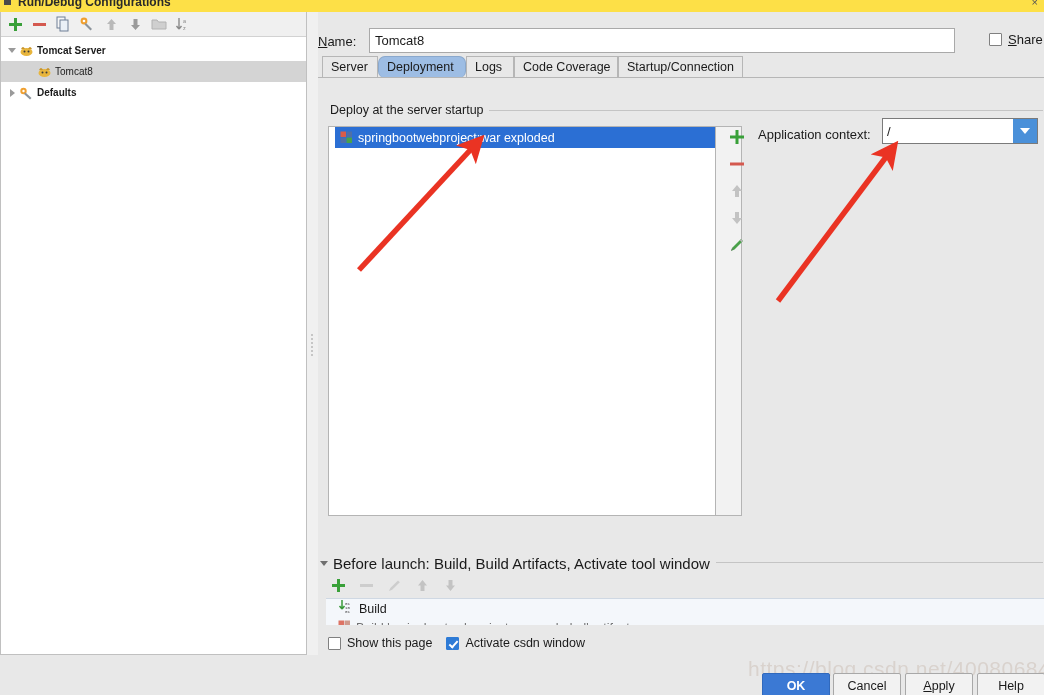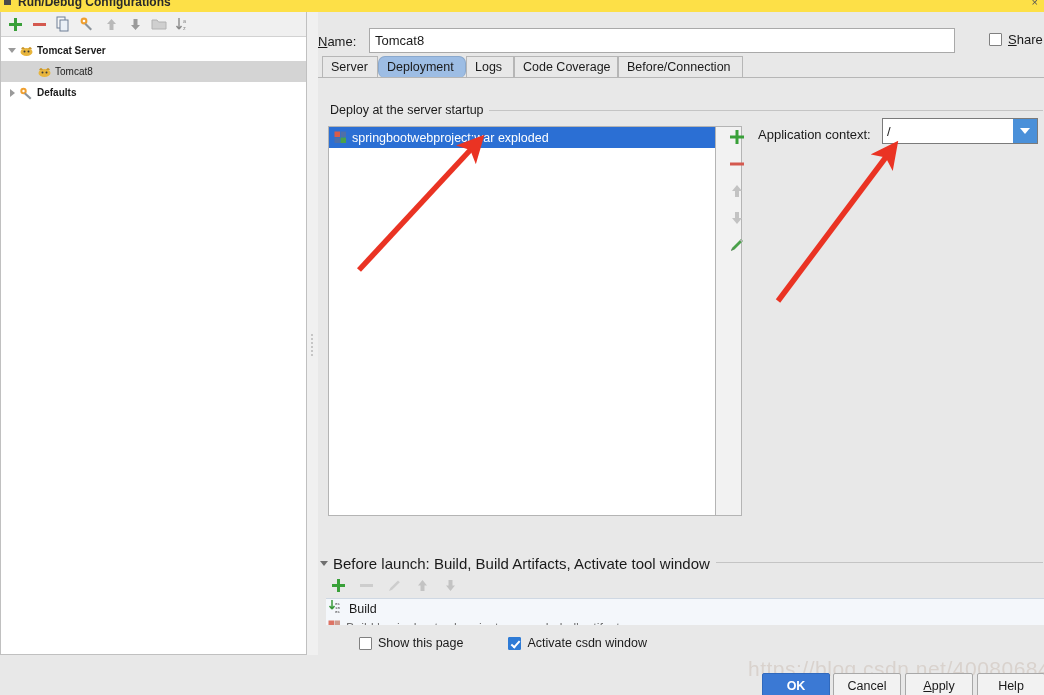--- a/index.html
+++ b/index.html
@@ -152,21 +152,21 @@
     height: 1px; background: #c4c4c4;
   }
 
   .listbox {
     position: absolute; left: 10px; top: 114px; width: 388px; height: 390px;
     background: #ffffff; border: 1px solid #b4b4b4;
     overflow: hidden;
   }
   .listrow {
     height: 21px; display: flex; align-items: center; padding-left: 5px;
-    font-size: 12.5px; white-space: nowrap;
+    font-size: 12.5px; white-space: nowrap; margin-left: 6px;
   }
   .listrow.sel { background: #2b6fd4; color: #ffffff; }
   .listrow .ic { width: 18px; flex: none; display: flex; align-items: center; }
 
   .listscroll {
     position: absolute; left: 398px; top: 114px; width: 26px; height: 390px;
     background: #f2f2f2; border: 1px solid #b4b4b4; border-left: none;
   }
 
   .sidebtns {
@@ -225,29 +225,29 @@
     width: 24px; height: 22px; display: flex; align-items: center;
     justify-content: center;
   }
   .bllist {
     position: absolute; left: 8px; top: 586px; width: 718px; height: 27px;
     background: #f4f7fb; border-top: 1px solid #cfd8e3;
     overflow: hidden;
   }
   .blrow {
     height: 19px; display: flex; align-items: center; gap: 5px;
-    padding-left: 2px; font-size: 12.5px; white-space: nowrap;
+    padding-left: 12px; font-size: 12.5px; white-space: nowrap;
   }
   .blrow.second { color: #5a5a5a; opacity: .85; }
 
   .bottomchecks {
     position: absolute; left: 10px; top: 624px; display: flex;
     align-items: center; gap: 14px;
   }
-  .bcitem { display: flex; align-items: center; gap: 6px; margin-left: 31px; }
+  .bcitem { display: flex; align-items: center; gap: 6px; }
   .bcitem span { font-size: 12.5px; }
 
   
   .footer {
     position: absolute; left: 0; top: 655px; width: 1044px; height: 40px;
     background: #e8e8e8;
   }
   .watermark {
     position: absolute; left: 748px; top: 657px; font-size: 21px;
     color: #d9d2cd; white-space: nowrap; letter-spacing: .5px;
@@ -403,21 +403,21 @@
         <div class="cbox"></div>
         <div class="sharelabel"><u>S</u><span>hare</span></div>
       </div>
     </div>
 
     <div class="tabstrip">
       <div class="tab" style="left:4px;width:56px;">Server</div>
       <div class="tab active" style="left:60px;width:88px;border-radius:7px;">Deployment</div>
       <div class="tab" style="left:148px;width:48px;">Logs</div>
       <div class="tab" style="left:196px;width:104px;">Code Coverage</div>
-      <div class="tab" style="left:300px;width:125px;">Before/Connection</div>
+      <div class="tab" style="left:300px;width:125px;">Startup/Connection</div>
     </div>
     <div class="tabline"></div>
 
     <div class="grouplabel">Deploy at the server startup</div>
     <div class="groupline"></div>
 
     <div class="listbox">
       <div class="listrow sel">
         <div class="ic">
           <svg width="13" height="13" viewBox="0 0 13 13">

